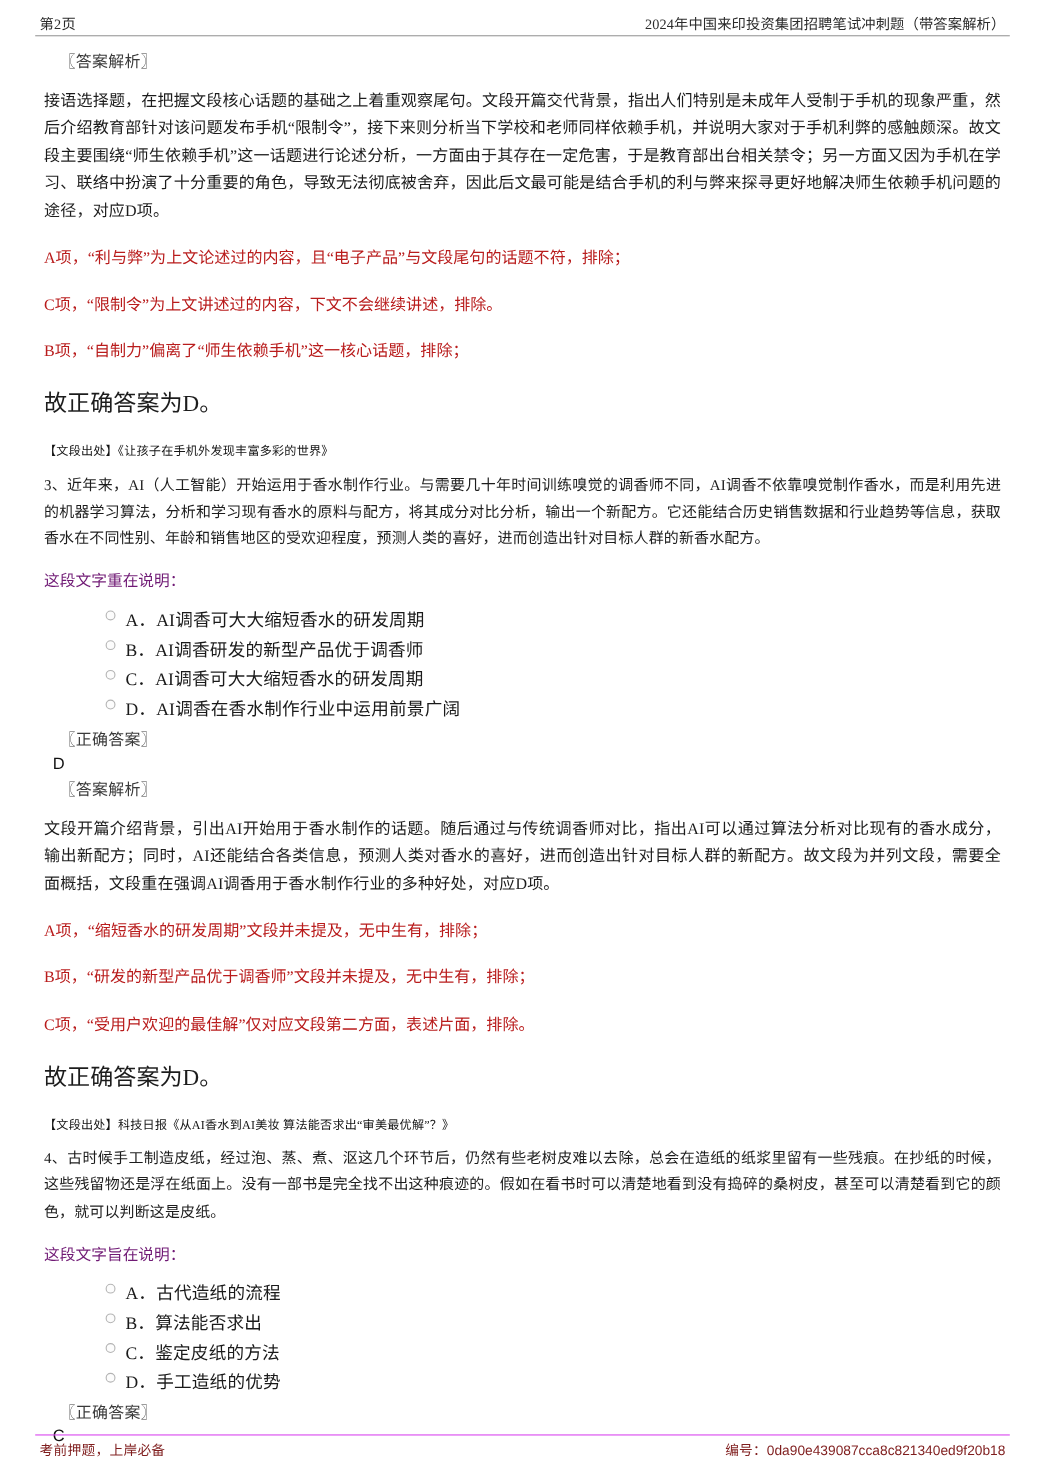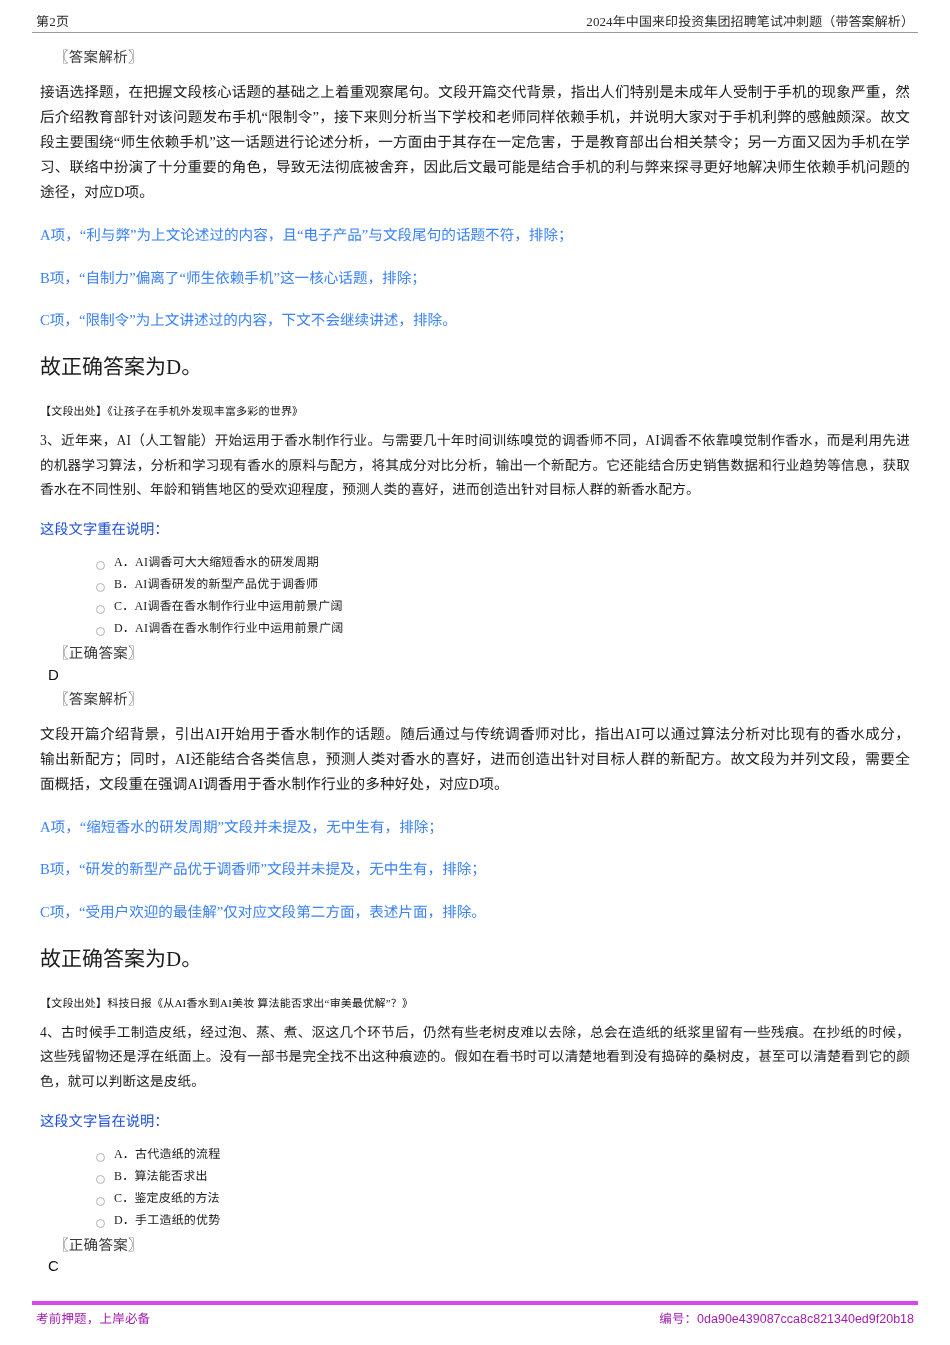--- a/index.html
+++ b/index.html
@@ -83,53 +83,53 @@
     font-size: 13.6px;
     line-height: 1.78;
   }
   p.para.stem {
     margin-top: 9px;
   }
   p.lead {
     font-size: 14.3px;
     line-height: 1.6;
     margin: 16px 0 0 0;
-    color: #1d4ed8;
+    color: #701a75;
   }
   p.source {
     font-size: 11px;
     line-height: 1.6;
     margin: 18px 0 0 0;
     color: #141414;
     letter-spacing: 0.2px;
   }
   p.clause {
     font-size: 14.6px;
     line-height: 1.6;
     margin: 19px 0 0 0;
-    color: #3b82f6;
+    color: #b91c1c;
   }
   p.conclusion {
     font-size: 21px;
     line-height: 1.6;
     margin: 19px 0 0 0;
     color: #1c1c1c;
   }
 
   
   ul.options {
     list-style: none;
     margin: 14px 0 0 0;
     padding: 0 0 0 56px;
   }
   ul.options li {
     display: flex;
-    align-items: flex-end;
+    align-items: flex-start;
     margin: 0 0 7px 0;
-    font-size: 12px;
+    font-size: 16px;
     line-height: 1.25;
     color: #1a1a1a;
   }
   .radio {
     flex: 0 0 auto;
     width: 9px;
     height: 9px;
     border: 1px solid #b4b4b4;
     border-radius: 50%;
     background: #fcfcfc;
@@ -144,23 +144,23 @@
   
   .page-footer {
     position: absolute;
     left: 32px;
     right: 32px;
     bottom: 18px;
     display: flex;
     align-items: flex-end;
     justify-content: space-between;
     padding: 3px 4px 0 4px;
-    border-top: 4px solid #d946ef;
+    border-top: 1px solid #d946ef;
     font-size: 12.5px;
-    color: #a21caf;
+    color: #7f1d1d;
   }
   .page-footer .ftr-left {
     letter-spacing: 0.2px;
     white-space: nowrap;
   }
   .page-footer .ftr-right {
     white-space: nowrap;
     letter-spacing: 0.1px;
   }
   .page-footer .ftr-right .code {
@@ -178,43 +178,43 @@
     <span class="hdr-right">2024年中国来印投资集团招聘笔试冲刺题（带答案解析）</span>
   </div>
 
   <div class="content">
 
     <div class="bracket-label">〖答案解析〗</div>
 
     <p class="para">接语选择题，在把握文段核心话题的基础之上着重观察尾句。文段开篇交代背景，指出人们特别是未成年人受制于手机的现象严重，然后介绍教育部针对该问题发布手机“限制令”，接下来则分析当下学校和老师同样依赖手机，并说明大家对于手机利弊的感触颇深。故文段主要围绕“师生依赖手机”这一话题进行论述分析，一方面由于其存在一定危害，于是教育部出台相关禁令；另一方面又因为手机在学习、联络中扮演了十分重要的角色，导致无法彻底被舍弃，因此后文最可能是结合手机的利与弊来探寻更好地解决师生依赖手机问题的途径，对应D项。</p>
 
     <p class="clause">A项，“利与弊”为上文论述过的内容，且“电子产品”与文段尾句的话题不符，排除；</p>
+    <p class="clause">C项，“限制令”为上文讲述过的内容，下文不会继续讲述，排除。</p>
     <p class="clause">B项，“自制力”偏离了“师生依赖手机”这一核心话题，排除；</p>
-    <p class="clause">C项，“限制令”为上文讲述过的内容，下文不会继续讲述，排除。</p>
 
     <p class="conclusion">故正确答案为D。</p>
 
     <p class="source">【文段出处】《让孩子在手机外发现丰富多彩的世界》</p>
 
     <p class="para small stem">3、近年来，AI（人工智能）开始运用于香水制作行业。与需要几十年时间训练嗅觉的调香师不同，AI调香不依靠嗅觉制作香水，而是利用先进的机器学习算法，分析和学习现有香水的原料与配方，将其成分对比分析，输出一个新配方。它还能结合历史销售数据和行业趋势等信息，获取香水在不同性别、年龄和销售地区的受欢迎程度，预测人类的喜好，进而创造出针对目标人群的新香水配方。</p>
 
     <p class="lead">这段文字重在说明：</p>
 
     <ul class="options">
       <li>
         <span class="radio"></span>
         <span class="opt-text">A．AI调香可大大缩短香水的研发周期</span>
       </li>
       <li>
         <span class="radio"></span>
         <span class="opt-text">B．AI调香研发的新型产品优于调香师</span>
       </li>
       <li>
         <span class="radio"></span>
-        <span class="opt-text">C．AI调香在香水制作行业中运用前景广阔</span>
+        <span class="opt-text">C．AI调香可大大缩短香水的研发周期</span>
       </li>
       <li>
         <span class="radio"></span>
         <span class="opt-text">D．AI调香在香水制作行业中运用前景广阔</span>
       </li>
     </ul>
 
     <div class="bracket-label tight">〖正确答案〗</div>
     <div class="answer-letter">D</div>
 

